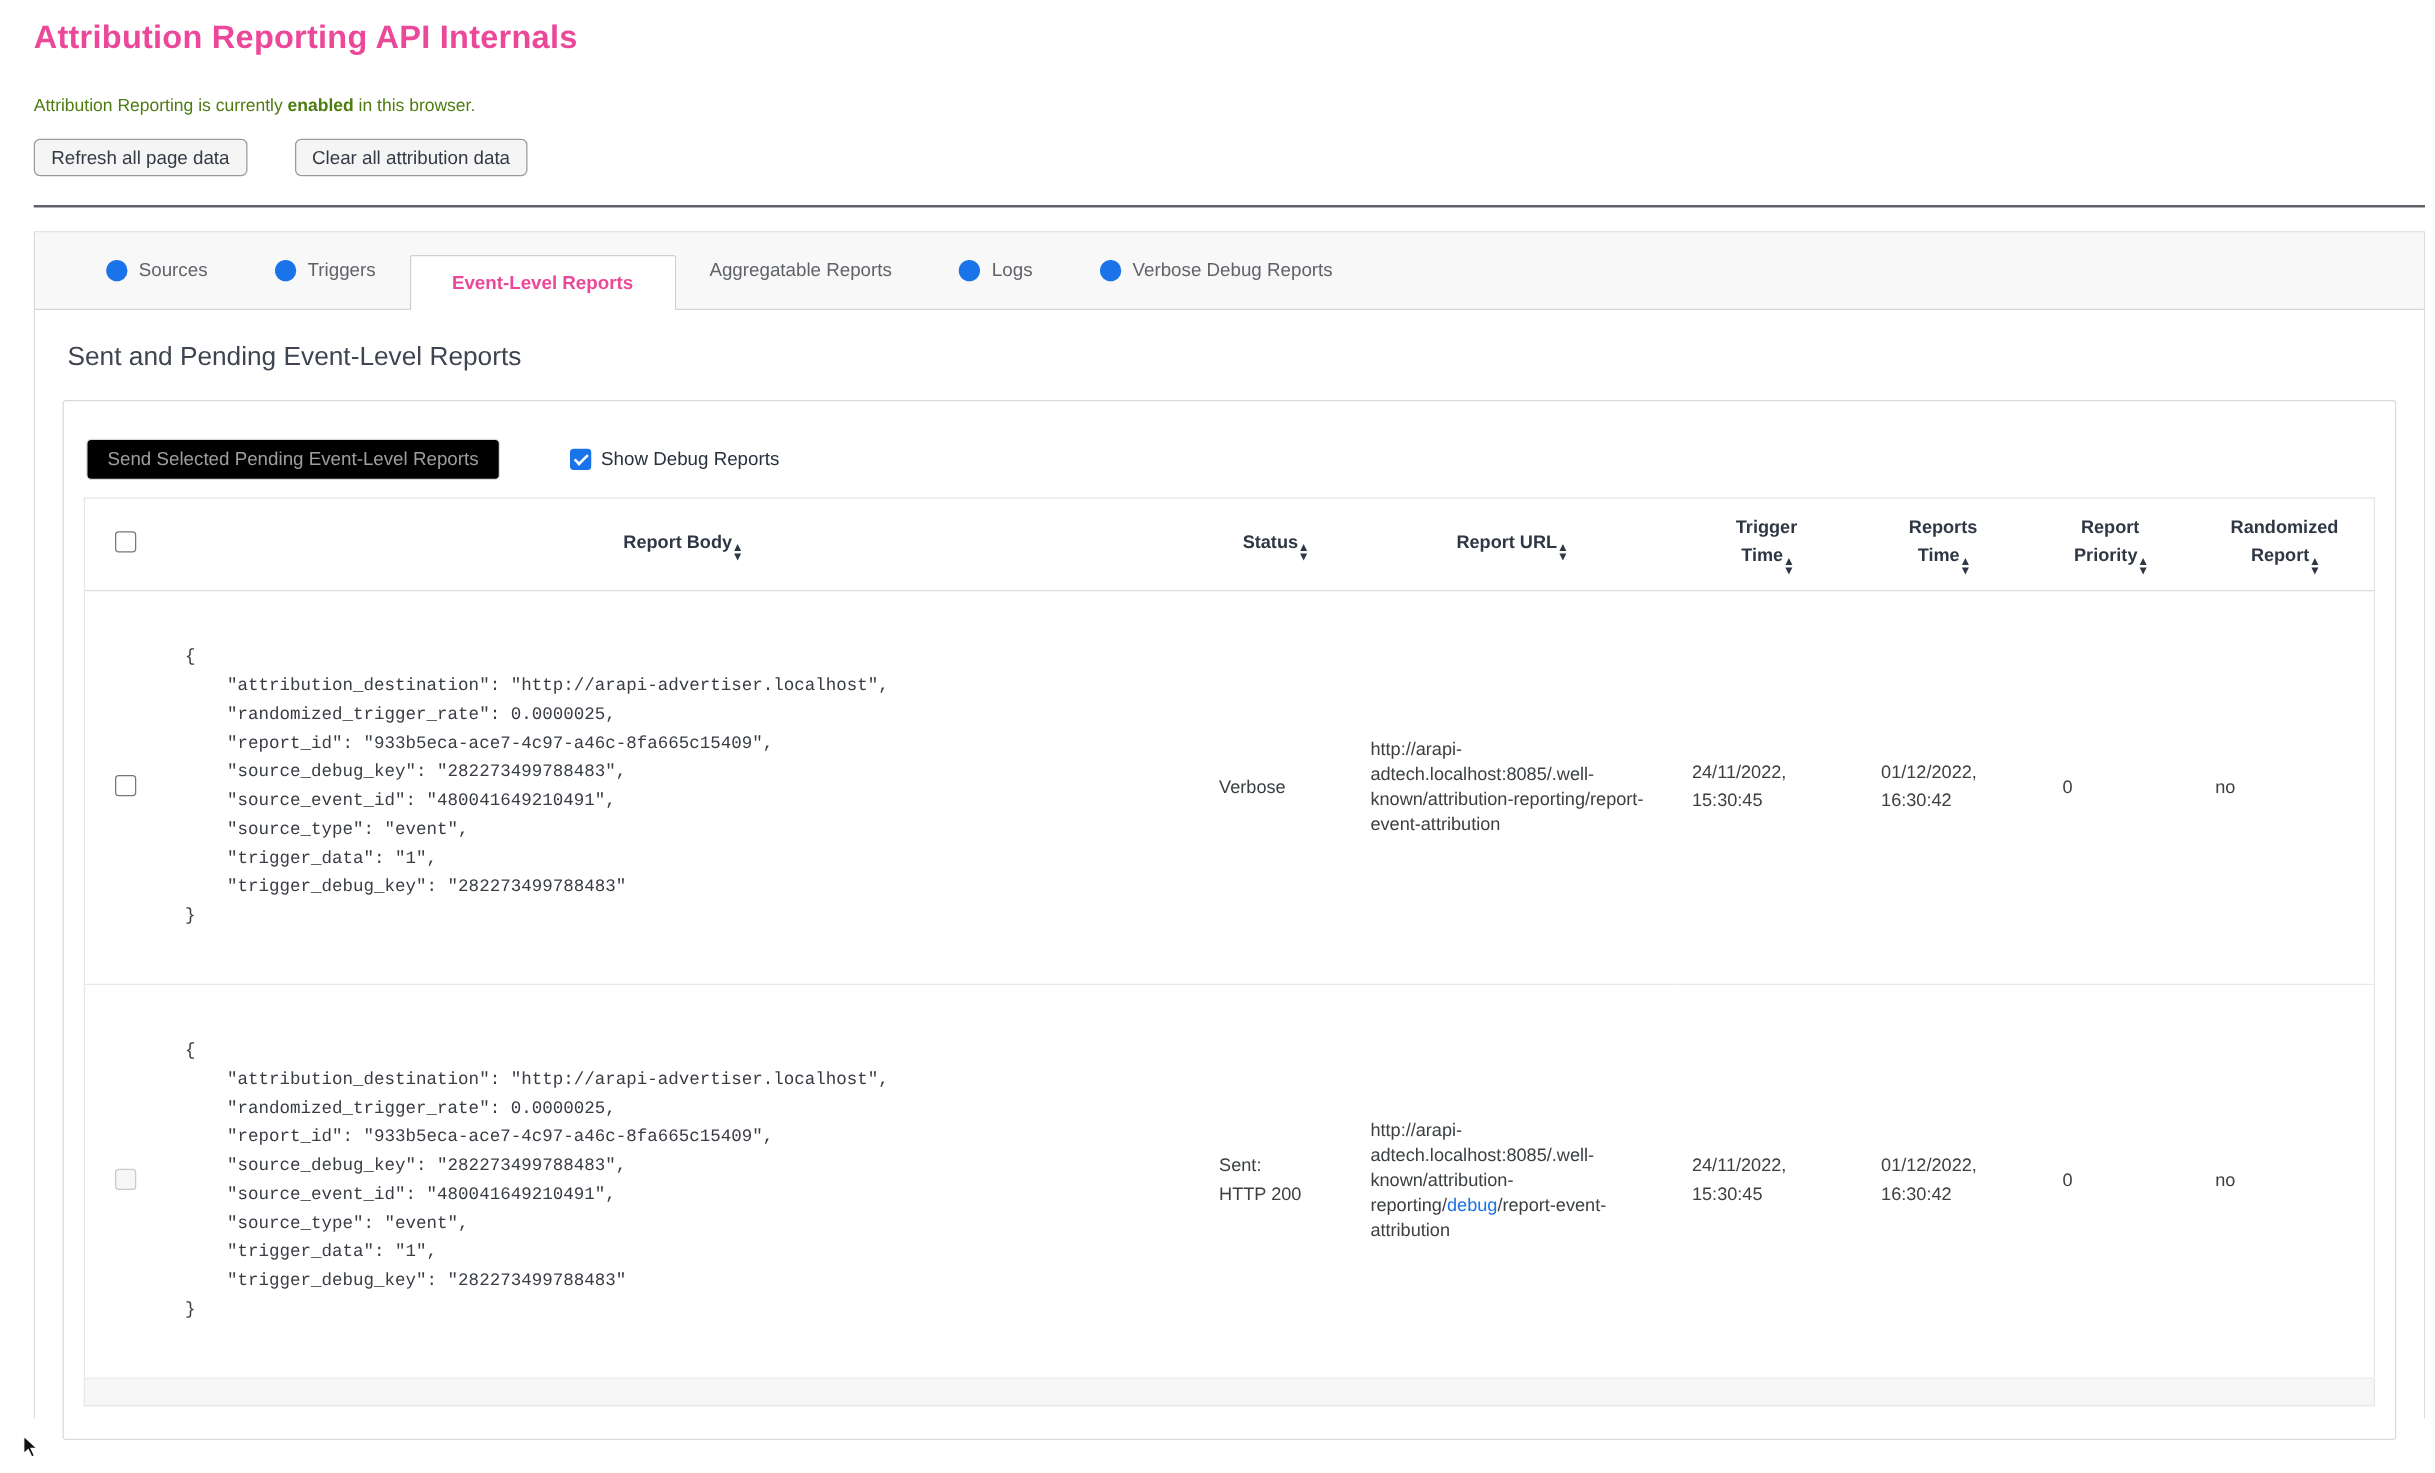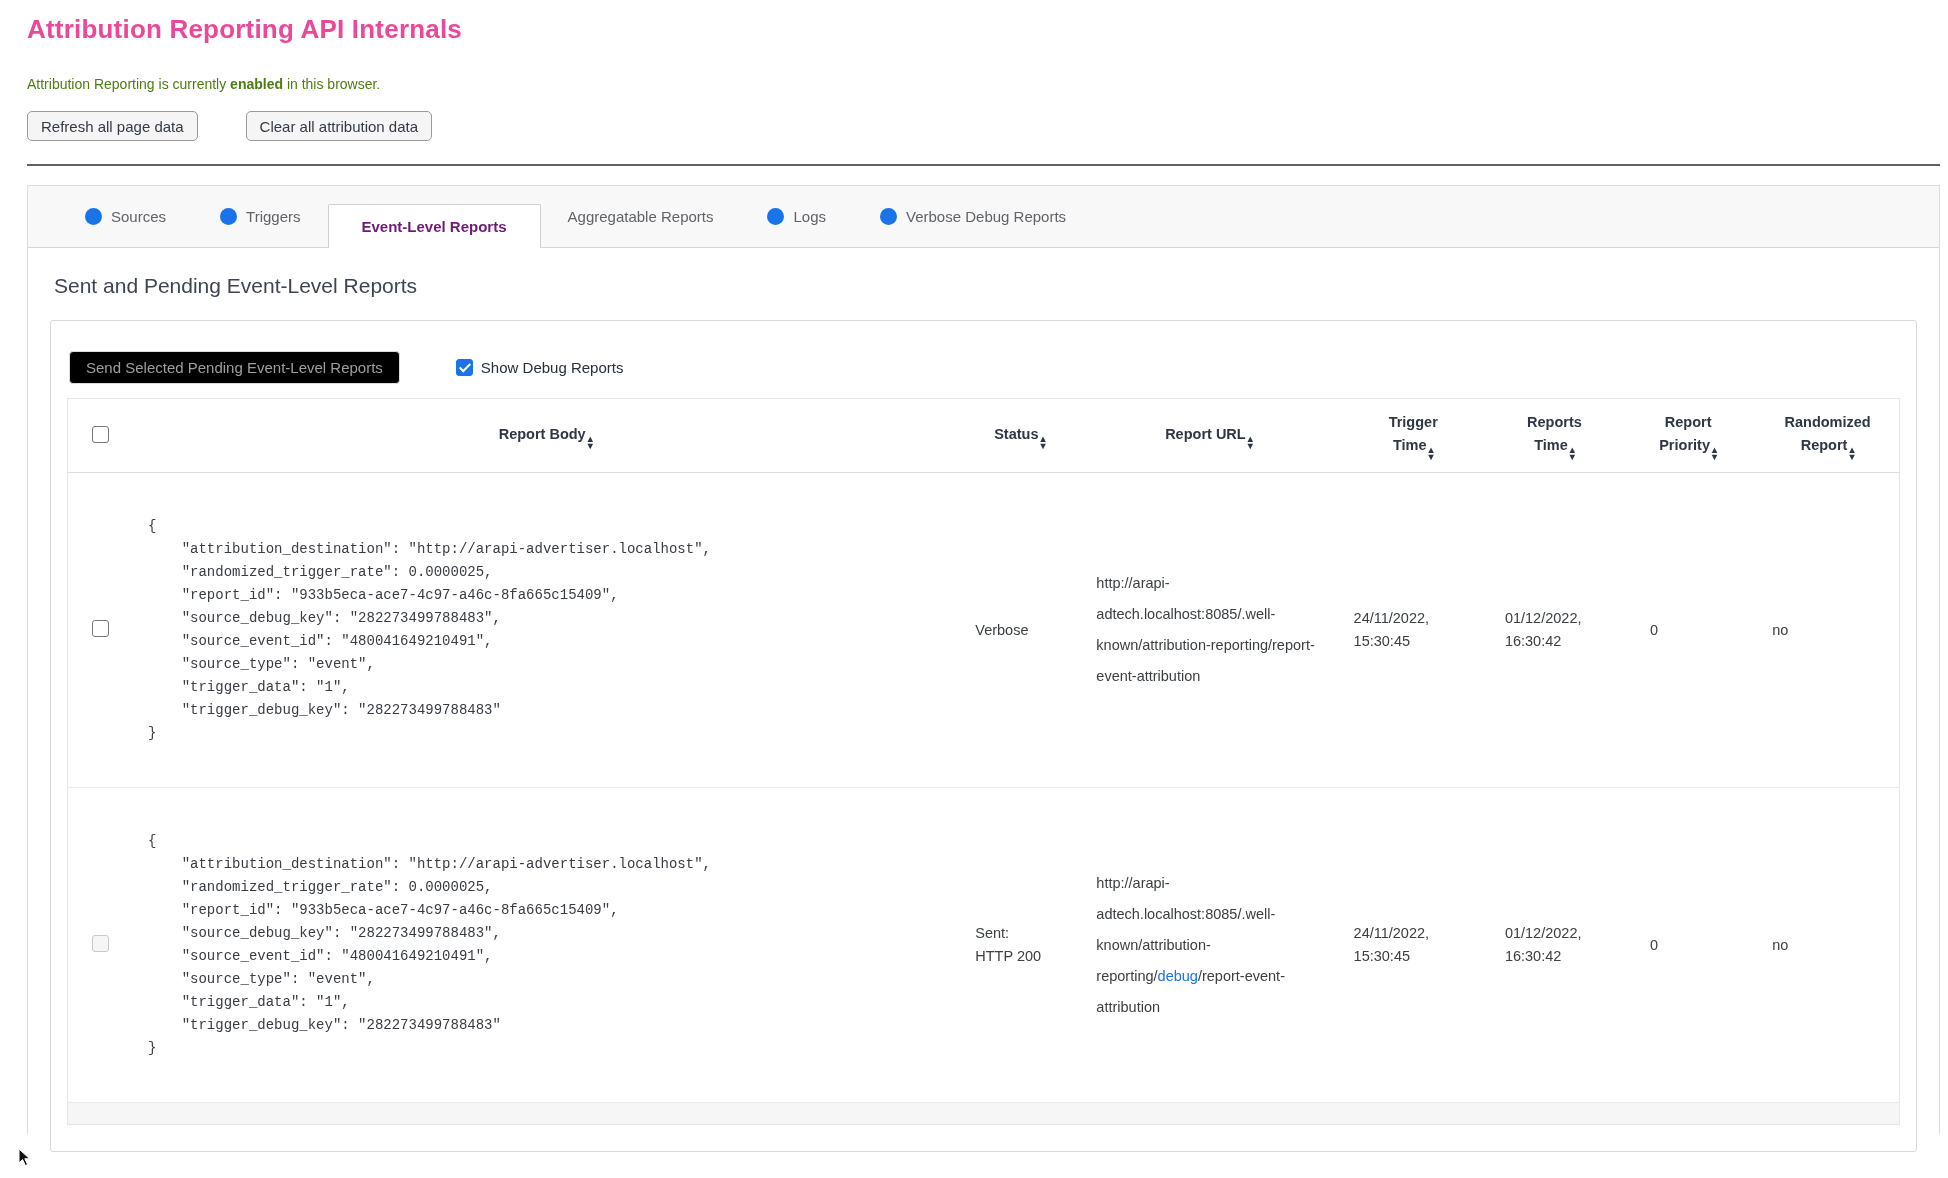--- a/index.html
+++ b/index.html
@@ -14,21 +14,21 @@
   }
 
   
   h1.page-title {
     font-size: 26px; font-weight: 700; color: #ec4899;
     letter-spacing: .2px;
   }
   p.status-line { margin-top: 31px; font-size: 14px; color: #4d7c0f; }
   p.status-line b { font-weight: 700; }
 
-  .toolbar { margin-top: 19px; display: flex; gap: 48px; }
+  .toolbar { margin-top: 19px; display: flex; gap: 38px; }
   .btn {
     font-family: "Liberation Sans", sans-serif;
     font-size: 15px; color: #333a45;
     background: #f5f5f5;
     border: 1px solid #9a9a9a; border-radius: 5px;
     padding: 4px 13px; height: 30px; cursor: pointer;
   }
 
   hr.divider { border: none; border-top: 2px solid #5f6368; margin-top: 23px; }
 
@@ -45,21 +45,21 @@
     display: flex; align-items: center; padding-left: 30px;
   }
   .tab {
     display: flex; align-items: center; gap: 9px;
     padding: 0 27px; font-size: 15px; color: #5f6368;
     height: 62px; cursor: pointer;
   }
   .tab.active {
     background: #fff; border: 1px solid #cfcfcf; border-bottom: none;
     border-radius: 2px 2px 0 0;
-    font-weight: 700; color: #701a75; font-size: 15px;
+    font-weight: 700; color: #ec4899; font-size: 15px;
     height: 44px; align-self: flex-end; margin-bottom: -1px;
     padding: 0 33px;
   }
   .tab-dot { width: 17px; height: 17px; border-radius: 50%; background: #1a73e8; flex: none; }
 
   .tabpanel { background: #fff; padding: 0 22px 6px; }
   h2.section-heading { font-size: 21px; font-weight: 400; color: #3e4450; padding: 26px 0 22px 4px; }
 
   
   .panel {
@@ -120,21 +120,21 @@
   .sort-icon::after  { content: '▾'; font-size: 10px; line-height: 7px; }
 
   tbody td { border-bottom: 1px solid #e9e9e9; vertical-align: middle; padding: 14px 16px; }
   td.cell-check { text-align: center; padding: 0; }
   td.cell-body { padding: 42px 16px; }
   td.cell-body pre {
     font-family: "Liberation Mono", monospace;
     font-size: 14px; line-height: 23px; color: #383c43;
   }
   td.cell-status { padding-right: 36px; line-height: 23px; }
-  td.cell-url { line-height: 31px; overflow-wrap: break-word; }
+  td.cell-url { line-height: 20px; overflow-wrap: break-word; }
   td.cell-url a { color: #1a73e8; text-decoration: none; }
   td.cell-ttime, td.cell-rtime { line-height: 23px; }
   td.cell-prio { padding-left: 30px; }
   tfoot td { background: #f6f6f6; height: 22px; padding: 0; border-top: 1px solid #ececec; }
 
   
   .cursor { position: absolute; left: 18px; top: 1148px; }
 </style>
 </head>
 <body>

